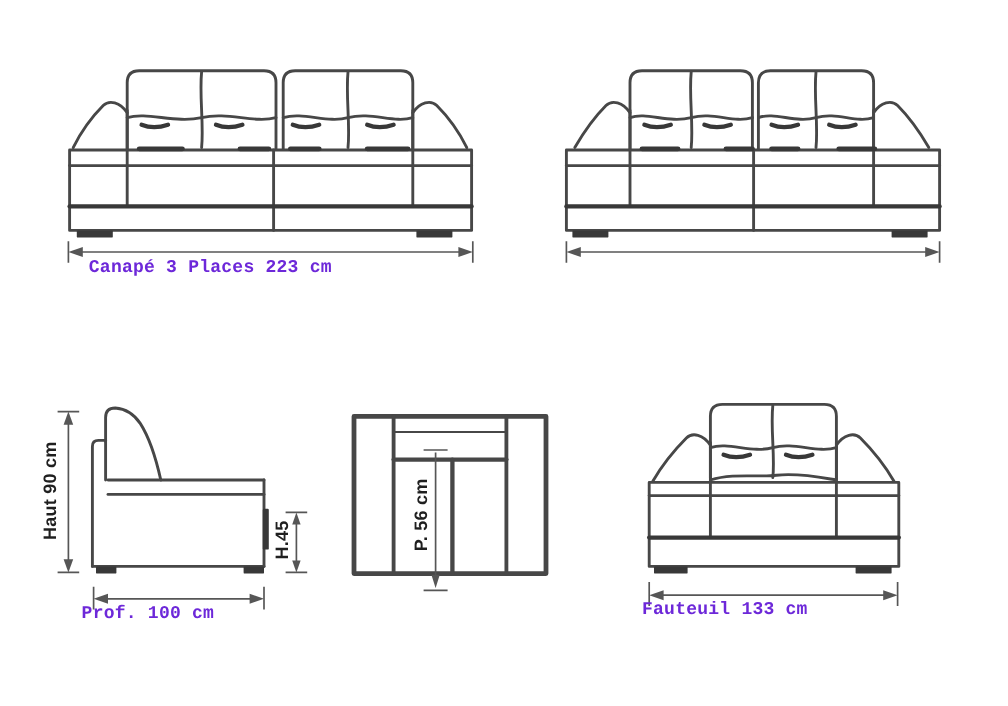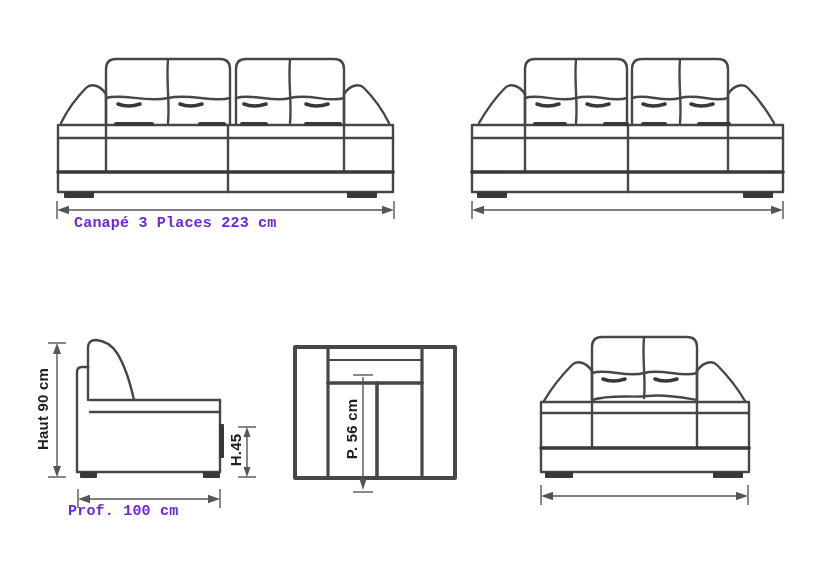--- a/index.html
+++ b/index.html
@@ -243,14 +243,15 @@
           <path d="M213,152 V172"></path>
           <path d="M16,163 H203"></path>
         </g>
         <g fill="#565656" stroke="none">
           <polygon points="6,163 18,158.8 18,167.2"></polygon>
           <polygon points="213,163 201,158.8 201,167.2"></polygon>
         </g>
       </g>
     </svg>
   </div>
+  <div class="hlabel" style="left:535px; top:501px; width:220px;">Fauteuil 133 cm</div>
 
 </div>
 
 </body></html>

